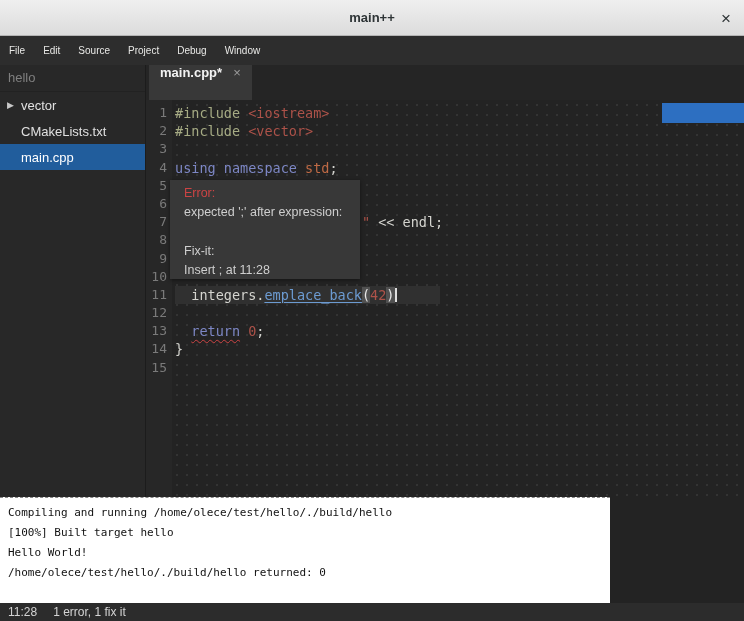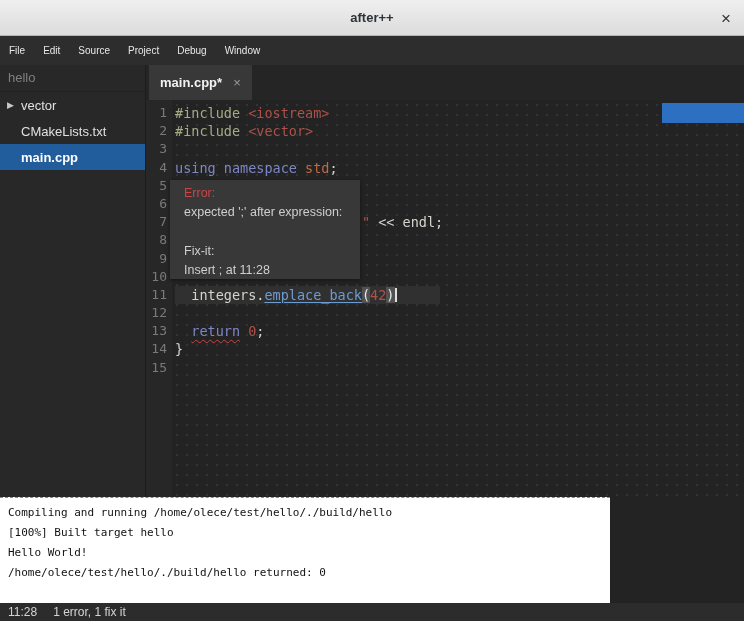--- a/index.html
+++ b/index.html
@@ -18,28 +18,28 @@
   
   .menubar{position:absolute;left:0;top:36px;width:744px;height:29px;
     background:#2d2d2d;display:flex;align-items:center;box-sizing:border-box;}
   .menu-item{color:#e8e8e6;font-size:10px;padding:5px 9px;white-space:nowrap;}
   
   .sidebar{position:absolute;left:0;top:65px;width:146px;height:432px;
     background:#282828;border-right:1px solid #1c1c1c;box-sizing:border-box;}
   .side-header{height:26px;line-height:26px;padding-left:8px;color:#7f7f7f;
     font-size:13px;border-bottom:1px solid #222;}
   .tree-row{height:26px;display:flex;align-items:center;color:#e0e0e0;font-size:13px;}
-  .tree-row.selected{background:var(--selection-blue,#215d9c);color:#ffffff;font-weight:bold;}
+  .tree-row.selected{background:var(--selection-blue,#215d9c);color:#ffffff;}
   .expander{width:14px;margin-left:7px;font-size:9px;color:#c8c8c8;}
   .tree-label{margin-left:0;}
   .tree-label.noexp{margin-left:21px;}
   
   .tabbar{position:absolute;left:146px;top:65px;width:598px;height:35px;
     background:#252525;display:flex;align-items:stretch;box-sizing:border-box;}
-  .tab{display:flex;align-items:center;margin-left:3px;padding:0 11px;
+  .tab{display:flex;align-items:flex-start;margin-left:3px;padding:0 11px;
     background:#383838;}
   .tab-label{font-size:13px;font-weight:bold;color:#f2f2f2;}
   .tab-close{margin-left:11px;font-size:13px;color:#9c9c9c;}
   
   .editor{position:absolute;left:146px;top:100px;width:598px;height:397px;
     background:#232323;}
   .gutter{position:absolute;left:0;top:0;width:26px;height:100%;
     background:#272727;padding-top:4px;box-sizing:border-box;}
   .gutter-num{height:18.2px;line-height:18.2px;text-align:right;padding-right:5px;
     color:#7a7a7a;font-family:"DejaVu Sans Mono",monospace;font-size:13px;}
@@ -79,21 +79,21 @@
     line-height:20px;color:#111;white-space:pre;}
   
   .statusbar{position:absolute;left:0;top:603px;width:744px;height:18px;
     background:#2c2c2c;color:#d4d4d4;font-size:12px;display:flex;
     align-items:center;gap:16px;padding-left:8px;box-sizing:border-box;}
 </style>
 </head>
 <body>
 
 <div class="titlebar">
-  <div class="title">after++</div>
+  <div class="title">main++</div>
   <div class="close-btn">×</div>
 </div>
 
 <div class="menubar">
     <div class="menu-item">File</div>
     <div class="menu-item">Edit</div>
     <div class="menu-item">Source</div>
     <div class="menu-item">Project</div>
     <div class="menu-item">Debug</div>
     <div class="menu-item">Window</div>

